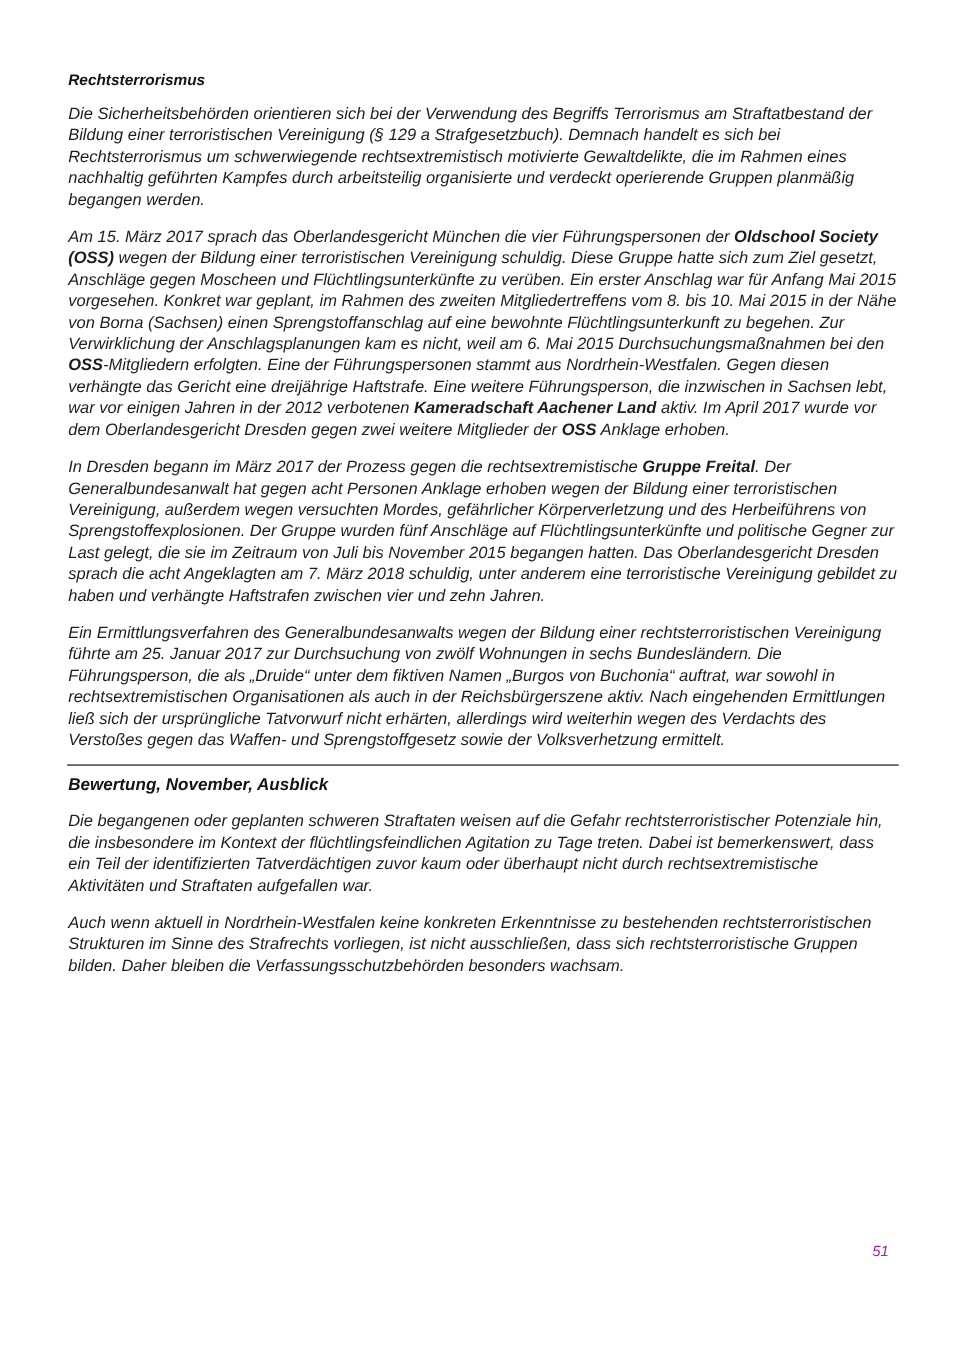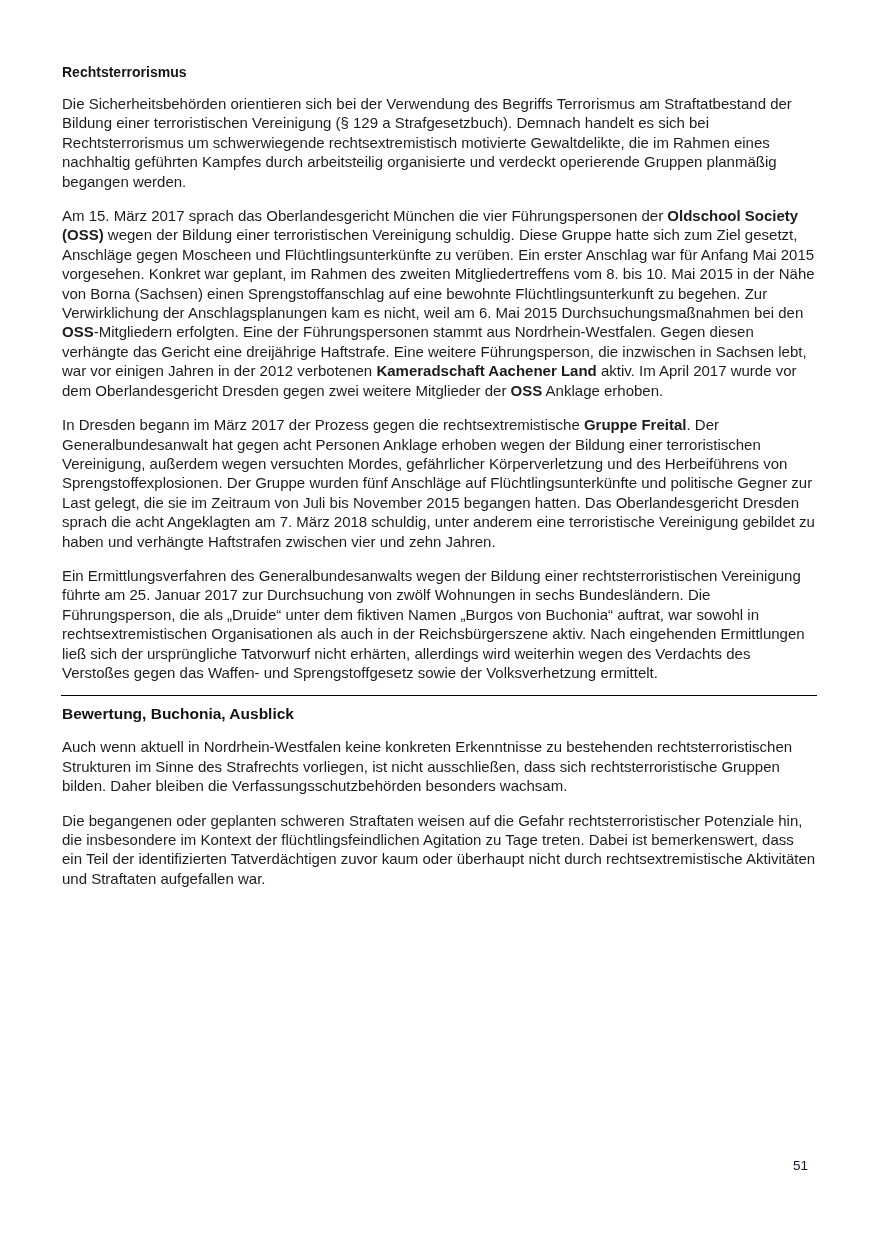--- a/index.html
+++ b/index.html
@@ -1,15 +1,15 @@
 <!DOCTYPE html>
 <html><head>
 <meta charset="utf-8">
 <style>
-  * { margin: 0; padding: 0; box-sizing: border-box; }
+  * { margin: 0; padding: 0; box-sizing: border-box; font-style: italic; }
   html, body { background: #ffffff; }
   .page {
     position: relative;
     width: 875px;
     height: 1240px;
     background: #ffffff;
     font-family: "Liberation Sans", "DejaVu Sans", sans-serif;
     color: #1d1d1d;
     overflow: hidden;
   }
@@ -42,25 +42,25 @@
   .b { font-weight: bold; }
   section.first { margin-bottom: 13px; }
   .divider {
     border-top: 1.5px solid #000000;
     width: 756px;
     margin-left: -1px;
     height: 0;
   }
   .page-number {
     position: absolute;
-    top: 1156px;
+    top: 1128px;
     right: 67px;
     font-size: 13.5px;
     line-height: 19px;
-    color: #0f172a;
+    color: #a21caf;
   }
 </style>
 </head>
 <body>
 
 <div class="page">
   <main class="content">
 
     <section class="first">
       <h2 class="h-sub">Rechtsterrorismus</h2>
@@ -68,23 +68,23 @@
           <p><span>Die Sicherheitsbehörden orientieren sich bei der Verwendung des Begriffs Terrorismus am Straftatbestand der Bildung einer terroristischen Vereinigung (§ 129 a Strafgesetzbuch). Demnach handelt es sich bei Rechtsterrorismus um schwerwiegende rechtsextremistisch motivierte Gewaltdelikte, die im Rahmen eines nachhaltig geführten Kampfes durch arbeitsteilig organisierte und verdeckt operierende Gruppen planmäßig begangen werden.</span></p>
           <p><span>Am 15. März 2017 sprach das Oberlandesgericht München die vier Führungspersonen der </span><span class="b">Oldschool Society (OSS)</span><span> wegen der Bildung einer terroristischen Vereinigung schuldig. Diese Gruppe hatte sich zum Ziel gesetzt, Anschläge gegen Moscheen und Flüchtlingsunterkünfte zu verüben. Ein erster Anschlag war für Anfang Mai 2015 vorgesehen. Konkret war geplant, im Rahmen des zweiten Mitgliedertreffens vom 8. bis 10. Mai 2015 in der Nähe von Borna (Sachsen) einen Sprengstoffanschlag auf eine bewohnte Flüchtlingsunterkunft zu begehen. Zur Verwirklichung der Anschlagsplanungen kam es nicht, weil am 6. Mai 2015 Durchsuchungsmaßnahmen bei den </span><span class="b">OSS</span><span>-Mitgliedern erfolgten. Eine der Führungspersonen stammt aus Nordrhein-Westfalen. Gegen diesen verhängte das Gericht eine dreijährige Haftstrafe. Eine weitere Führungsperson, die inzwischen in Sachsen lebt, war vor einigen Jahren in der 2012 verbotenen </span><span class="b">Kameradschaft Aachener Land</span><span> aktiv. Im April 2017 wurde vor dem Oberlandesgericht Dresden gegen zwei weitere Mitglieder der </span><span class="b">OSS</span><span> Anklage erhoben.</span></p>
           <p><span>In Dresden begann im März 2017 der Prozess gegen die rechtsextremistische </span><span class="b">Gruppe Freital</span><span>. Der Generalbundesanwalt hat gegen acht Personen Anklage erhoben wegen der Bildung einer terroristischen Vereinigung, außerdem wegen versuchten Mordes, gefährlicher Körperverletzung und des Herbeiführens von Sprengstoffexplosionen. Der Gruppe wurden fünf Anschläge auf Flüchtlingsunterkünfte und politische Gegner zur Last gelegt, die sie im Zeitraum von Juli bis November 2015 begangen hatten. Das Oberlandesgericht Dresden sprach die acht Angeklagten am 7. März 2018 schuldig, unter anderem eine terroristische Vereinigung gebildet zu haben und verhängte Haftstrafen zwischen vier und zehn Jahren.</span></p>
           <p><span>Ein Ermittlungsverfahren des Generalbundesanwalts wegen der Bildung einer rechtsterroristischen Vereinigung führte am 25. Januar 2017 zur Durchsuchung von zwölf Wohnungen in sechs Bundesländern. Die Führungsperson, die als „Druide“ unter dem fiktiven Namen „Burgos von Buchonia“ auftrat, war sowohl in rechtsextremistischen Organisationen als auch in der Reichsbürgerszene aktiv. Nach eingehenden Ermittlungen ließ sich der ursprüngliche Tatvorwurf nicht erhärten, allerdings wird weiterhin wegen des Verdachts des Verstoßes gegen das Waffen- und Sprengstoffgesetz sowie der Volksverhetzung ermittelt.</span></p>
         </div>
     </section>
 
     <div class="divider"></div>
 
     <section>
-      <h2 class="h-main">Bewertung, Buchonia, Ausblick</h2>
+      <h2 class="h-main">Bewertung, November, Ausblick</h2>
       <div class="paras">
+          <p><span>Die begangenen oder geplanten schweren Straftaten weisen auf die Gefahr rechtsterroristischer Potenziale hin, die insbesondere im Kontext der flüchtlingsfeindlichen Agitation zu Tage treten. Dabei ist bemerkenswert, dass ein Teil der identifizierten Tatverdächtigen zuvor kaum oder überhaupt nicht durch rechtsextremistische Aktivitäten und Straftaten aufgefallen war.</span></p>
           <p><span>Auch wenn aktuell in Nordrhein-Westfalen keine konkreten Erkenntnisse zu bestehenden rechtsterroristischen Strukturen im Sinne des Strafrechts vorliegen, ist nicht ausschließen, dass sich rechtsterroristische Gruppen bilden. Daher bleiben die Verfassungsschutzbehörden besonders wachsam.</span></p>
-          <p><span>Die begangenen oder geplanten schweren Straftaten weisen auf die Gefahr rechtsterroristischer Potenziale hin, die insbesondere im Kontext der flüchtlingsfeindlichen Agitation zu Tage treten. Dabei ist bemerkenswert, dass ein Teil der identifizierten Tatverdächtigen zuvor kaum oder überhaupt nicht durch rechtsextremistische Aktivitäten und Straftaten aufgefallen war.</span></p>
         </div>
     </section>
 
   </main>
 
   <div class="page-number">51</div>
 </div>
 
 </body></html>

